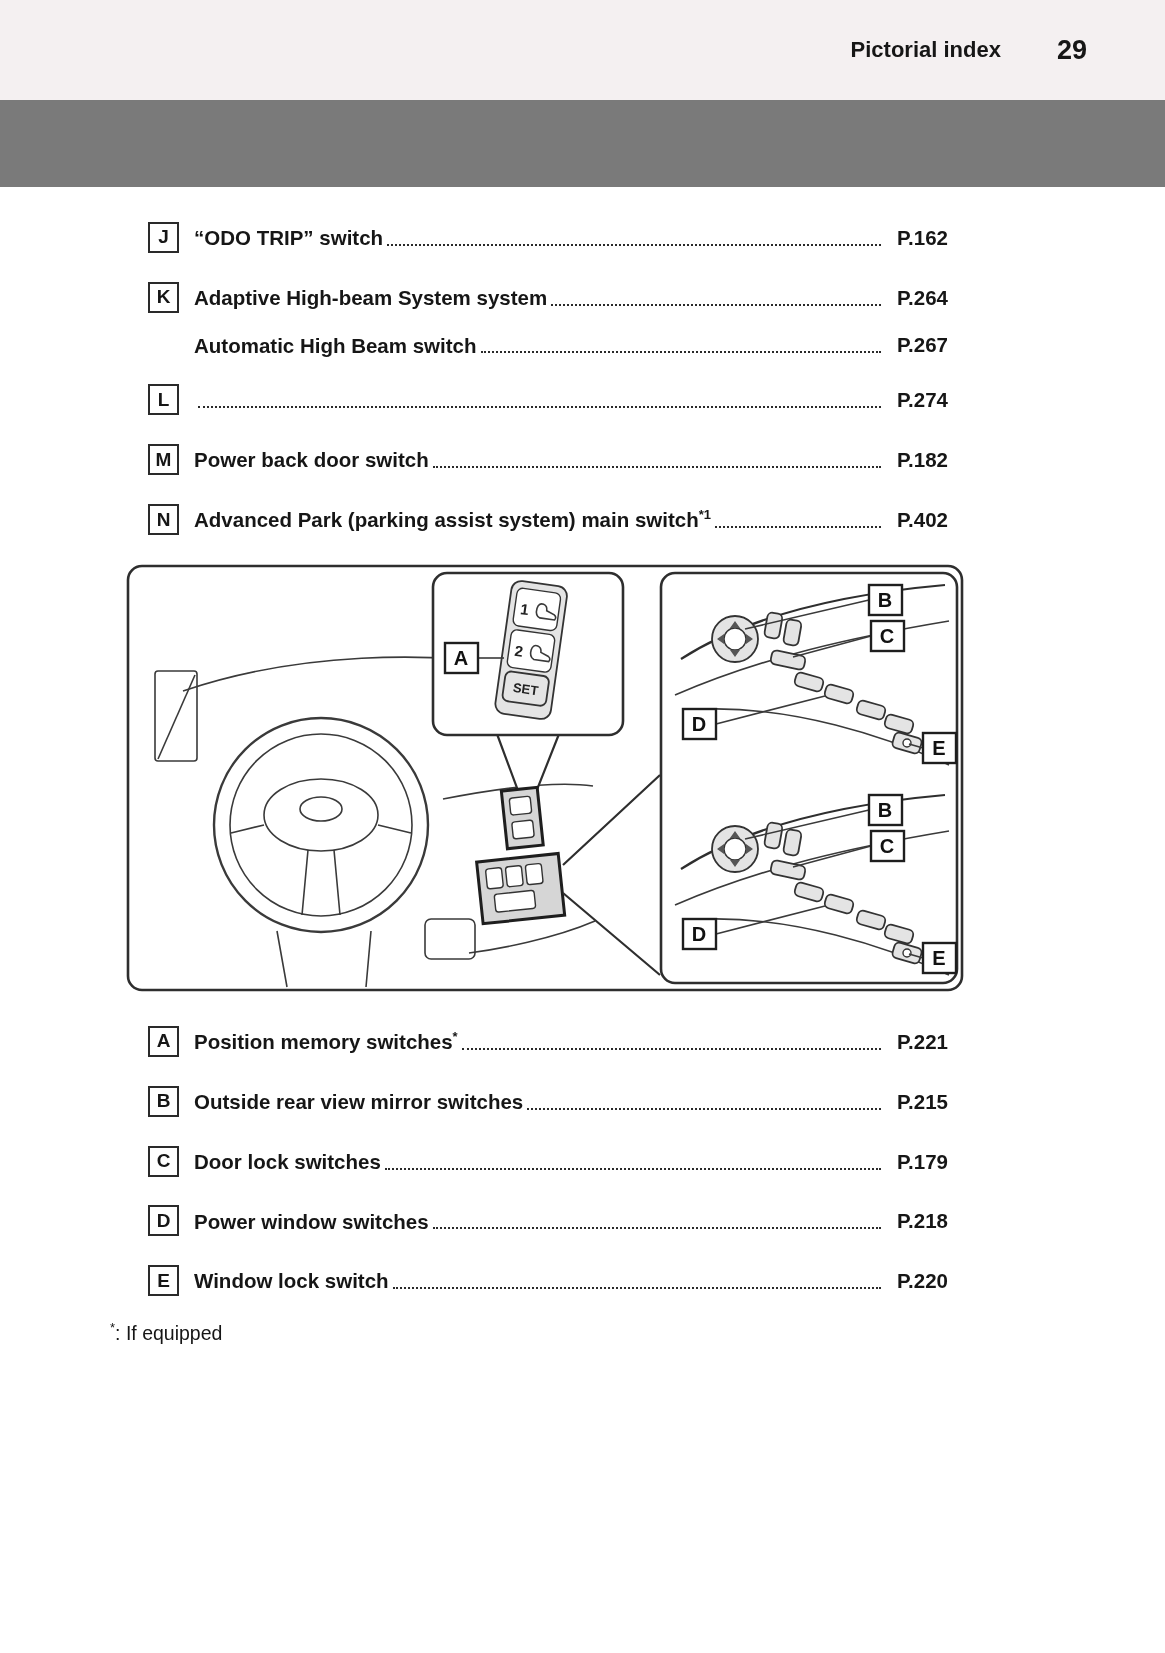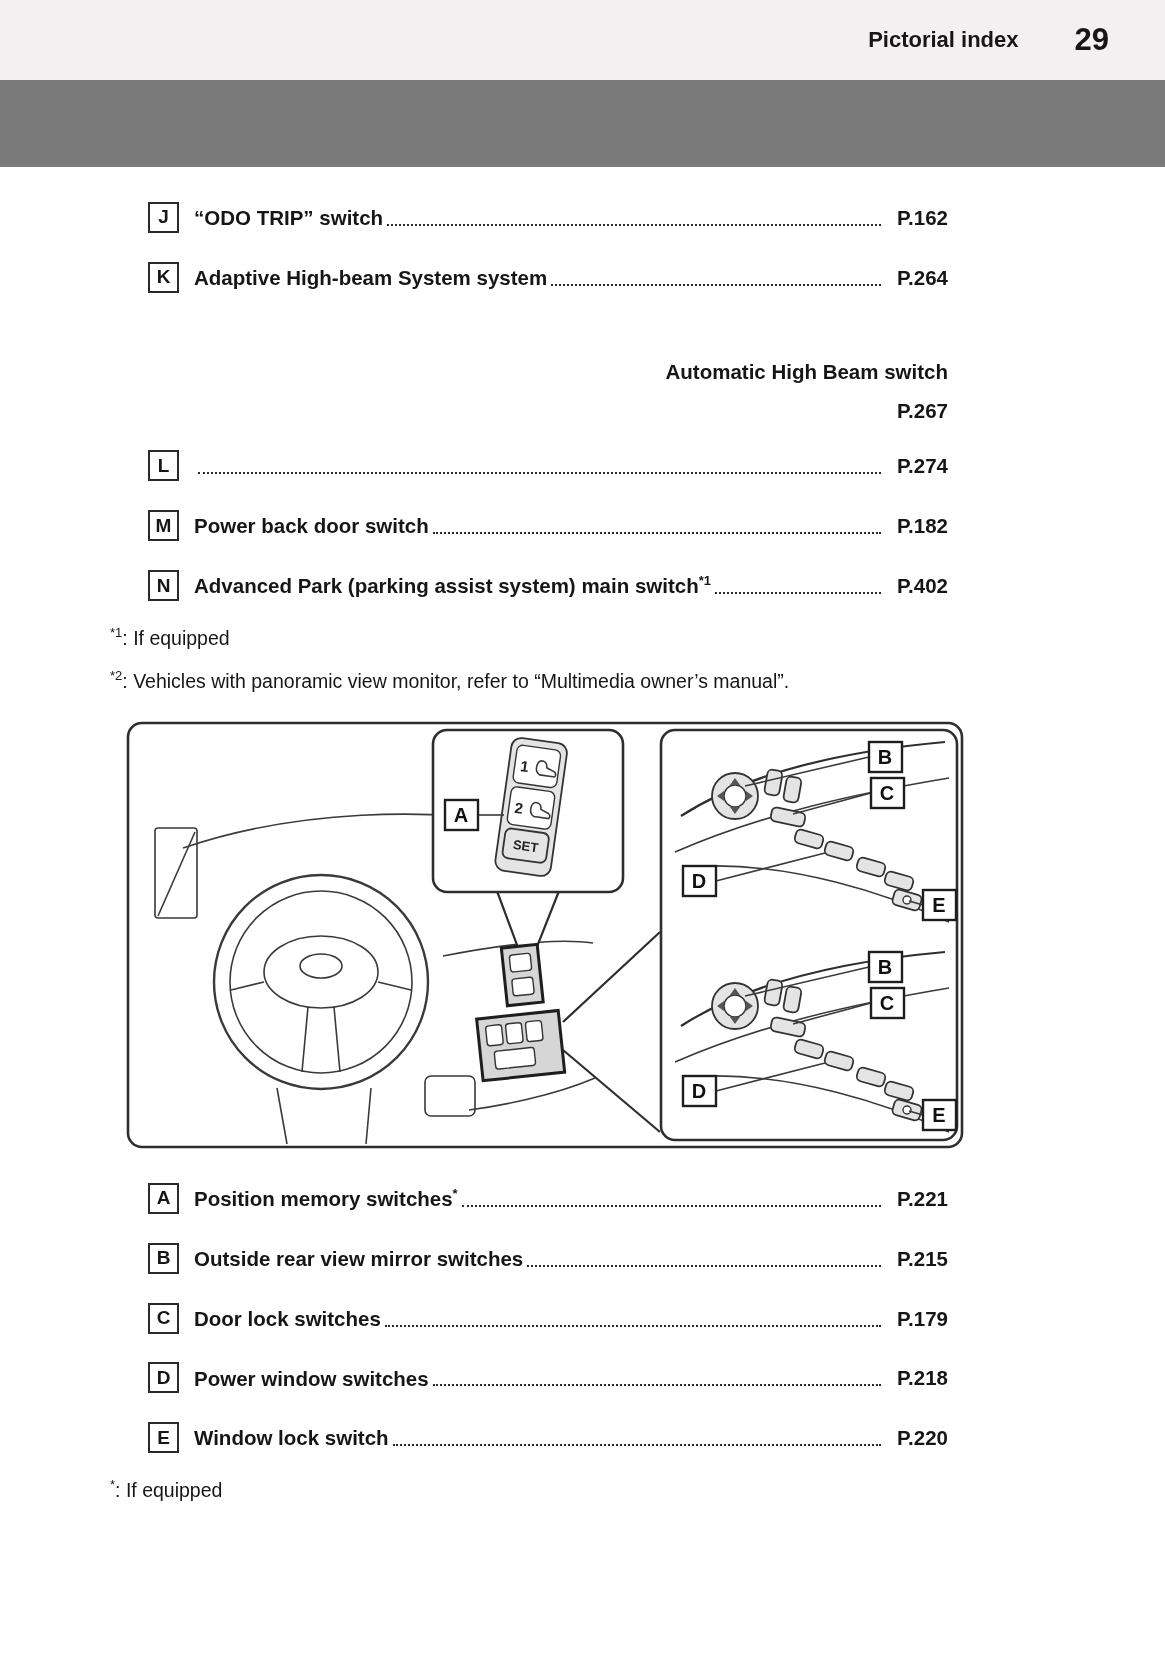--- a/index.html
+++ b/index.html
@@ -6,33 +6,33 @@
   html,body { background:#ffffff; }
   body {
     width:1165px; height:1653px;
     font-family:"Liberation Sans", sans-serif;
     color:#161616;
     position:relative;
     overflow:hidden;
   }
   
   .topbar {
-    height:80px; background:#f4f0f1;
+    height:100px; background:#f4f0f1;
     display:flex; align-items:center; justify-content:flex-end;
-    padding-right:56px; gap:56px;
+    padding-right:78px; gap:56px;
   }
   .topbar .title { font-size:22px; font-weight:bold; }
-  .topbar .pagenum { font-size:31px; font-weight:bold; }
+  .topbar .pagenum { font-size:27px; font-weight:bold; }
   .grayband { height:87px; background:#7a7a7a; }
 
   
   .content { padding-top:30px; }
   .entries { margin-left:148px; width:800px; }
   .entry { display:flex; align-items:flex-end; margin-bottom:24px; }
-  .entry.cont { margin-top:-12px;flex-direction:column; }
+  .entry.cont { margin-top:-12px; }
   .lboxh {
     width:31px; height:31px; flex:0 0 31px;
     border:2px solid #2a2a2a; background:#fff;
     display:flex; align-items:center; justify-content:center;
     font-size:19px; font-weight:bold; margin-right:15px;
   }
   .spacer { width:46px; flex:0 0 46px; }
   .entry .text { font-size:20.5px; font-weight:bold; line-height:31px; white-space:nowrap; }
   .entry sup { font-size:13px; font-weight:bold; }
   .leader { flex:1; border-bottom:2.6px dotted #2a2a2a; margin:0 4px 7px 4px; }
@@ -104,24 +104,20 @@
     </div>
 
     <div class="entry">
       <span class="lboxh">N</span>
       <span class="text"><span>Advanced Park (parking assist system) main switch</span><sup>*1</sup></span>
       <span class="leader"></span>
       <span class="pageref">P.402</span>
     </div>
   </div>
 
-  <div class="footnotes">
-    <p class="footnote"><sup>*1</sup><span>: If equipped</span></p>
-    <p class="footnote"><sup>*2</sup><span>: Vehicles with panoramic view monitor, refer to “Multimedia owner’s manual”.</span></p>
-  </div>
 
   <figure class="diagram">
     <svg viewBox="0 0 840 430" width="840" height="430" xmlns="http://www.w3.org/2000/svg">
       <defs>
         <g id="door-panel">
           <path d="M8,76 C70,36 160,12 272,2" class="ln2"></path>
           <path d="M2,112 C90,74 180,54 276,38" class="ln1"></path>
           <path d="M34,126 C120,124 210,152 276,182" class="ln1"></path>
           <circle cx="62" cy="56" r="23" class="btn"></circle>
           <circle cx="62" cy="56" r="11" class="btnw"></circle>

